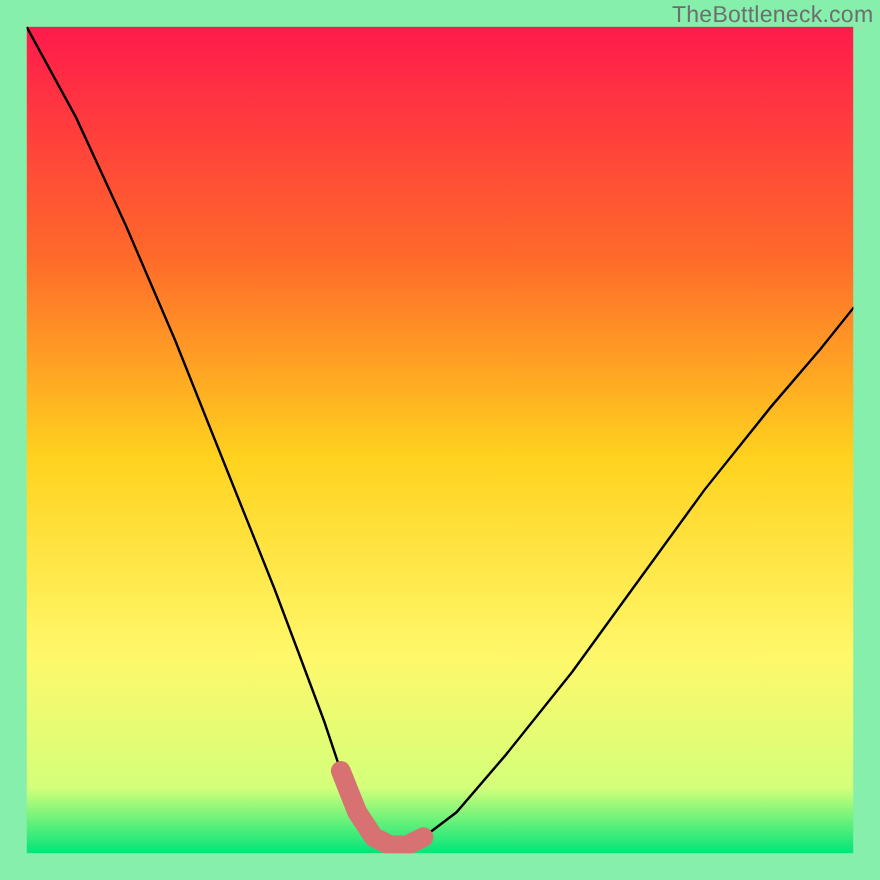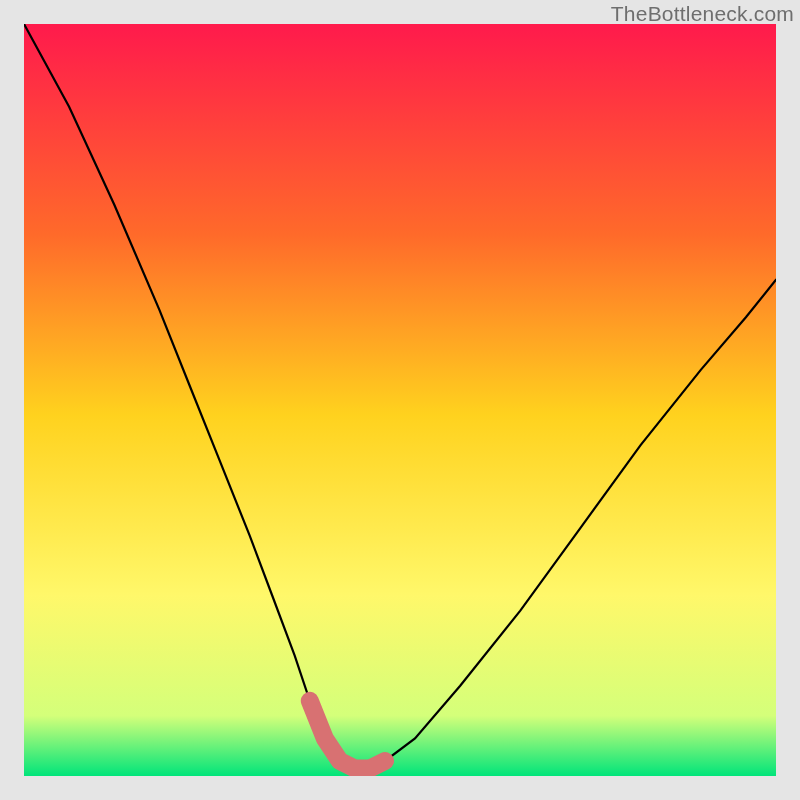--- a/index.html
+++ b/index.html
@@ -8,21 +8,21 @@
     width: 800px;
     height: 800px;
     overflow: hidden;
     background: #000;
     font-family: Arial, Helvetica, sans-serif;
   }
   .stage {
     position: relative;
     width: 800px;
     height: 800px;
-    background: #e5e5e5;
+    background: #86efac;
   }
   .plot-area {
     position: absolute;
     left: 24px;
     top: 24px;
     width: 752px;
     height: 752px;
     overflow: hidden;
   }
   .watermark {

